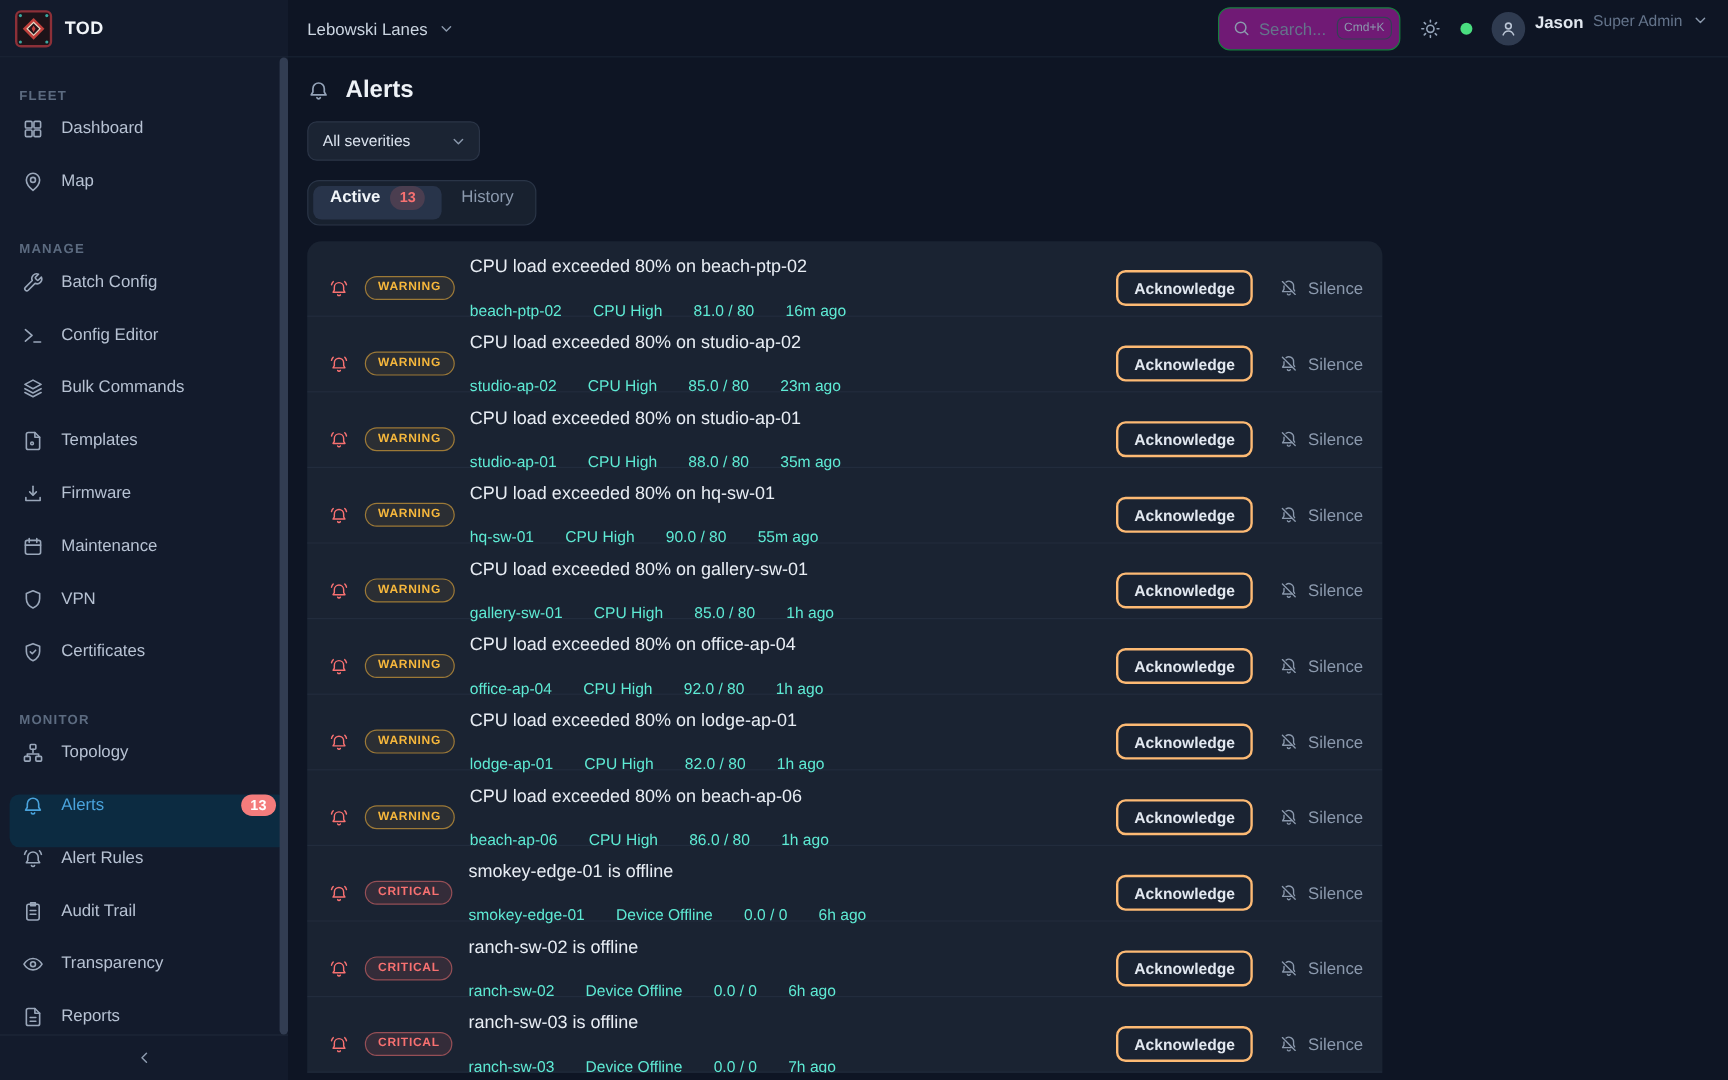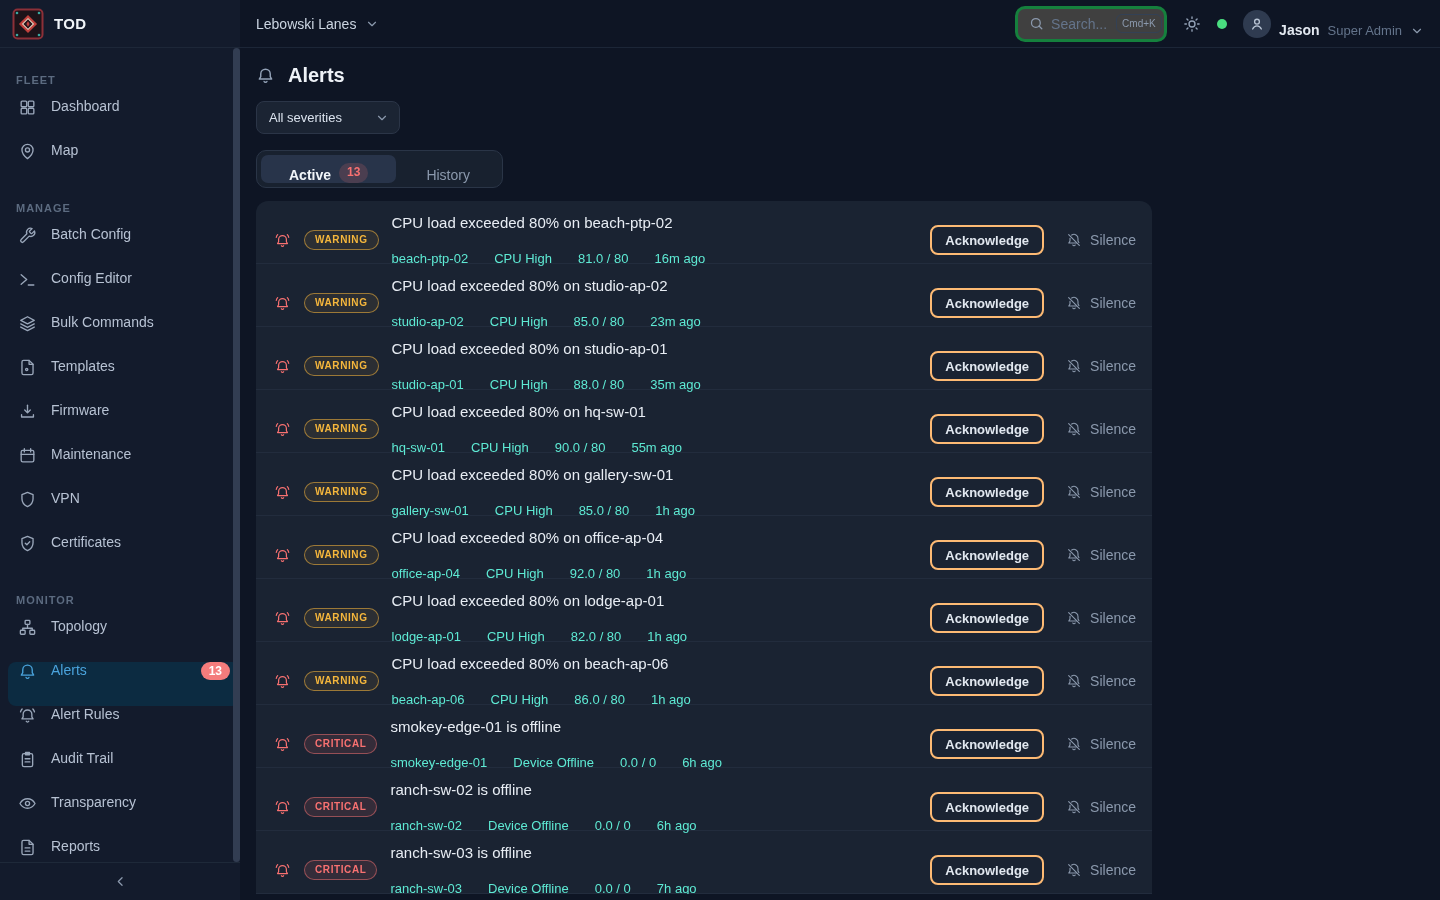--- a/index.html
+++ b/index.html
@@ -22,37 +22,37 @@
   .brand-name { font-size:15px; font-weight:700; color:#f1f5f9; letter-spacing:.02em; }
   .topbar-right {
     flex:1; background:#0e1524; border-bottom:1px solid #1c2637;
     display:flex; align-items:center; padding:0 16px;
   }
   .site-switcher { display:flex; align-items:center; gap:9px; color:#cbd5e1; font-size:14px; cursor:pointer; }
   .site-switcher .icon { color:#8b99ad; }
   .topbar-spacer { flex:1; }
   .topbar-controls { display:flex; align-items:center; gap:16px; }
   .search-box {
-    width:152px; height:36px; border:3px solid #15803d; background:#404040;
+    width:152px; height:36px; border:1px solid #15803d; background:#701a75;
     border-radius:10px; display:flex; align-items:center; gap:7px; padding:0 7px 0 11px; cursor:text;
   }
   .search-box .icon { color:#8b99ad; }
   .search-input {
     background:transparent; border:none; outline:none; width:58px;
     font-size:14px; color:#cbd5e1; font-family:inherit;
   }
   .search-input::placeholder { color:#64748b; }
   .kbd { border:1px solid #334155; border-radius:6px; font-size:10px; color:#8b99ad; padding:3px 5px; white-space:nowrap; }
   .theme-toggle { color:#94a3b8; cursor:pointer; }
   .status-dot { width:10px; height:10px; border-radius:50%; background:var(--green,#4ade80); }
   .avatar {
     width:28px; height:28px; border-radius:50%; background:#2f3b50;
     display:flex; align-items:center; justify-content:center; color:#b9c4d4; cursor:pointer;
   }
-  .user-chip { display:flex; align-items:flex-end; gap:8px; cursor:pointer; }
+  .user-chip { display:flex; align-items:flex-start; gap:8px; cursor:pointer; }
   .user-name { font-size:14px; font-weight:600; color:#e2e8f0; }
   .user-role { font-size:13px; color:#64748b; }
   .user-chip .chev { color:#8b99ad; }
 
   
   .app { display:flex; flex:1; min-height:0; }
 
   
   .sidebar { width:240px; background:#131b2c; position:relative; display:flex; flex-direction:column; }
   .sidebar-nav { flex:1; padding:18px 0 0 8px; overflow:hidden; }
@@ -93,21 +93,21 @@
     border-radius:8px; display:flex; align-items:center; justify-content:space-between;
     padding:0 10px 0 12px; font-size:13px; color:#dbe3ee; cursor:pointer;
   }
   .severity-select .icon { color:#8b99ad; }
 
   .tabs {
     margin-top:16px; display:inline-flex; align-items:center; gap:2px;
     background:#18212f; border:1px solid #2a3547; border-radius:10px; padding:4px;
   }
   .tab {
-    display:flex; align-items:flex-end; gap:8px; padding:0 28px; height:28px;
+    display:flex; align-items:flex-start; gap:8px; padding:0 14px; height:28px;
     border-radius:7px; font-size:14px; color:#8b99ad; cursor:pointer;
   }
   .tab.active { background:#28344a; color:#f1f5f9; font-weight:600; }
   .tab-badge {
     background:rgba(248,113,113,.17); color:var(--critical,#f87171);
     font-size:12px; font-weight:700; border-radius:999px; padding:2px 8px; line-height:1.3;
   }
 
   .alert-card {
     margin-top:13px; width:896px; background:#1a2332;

